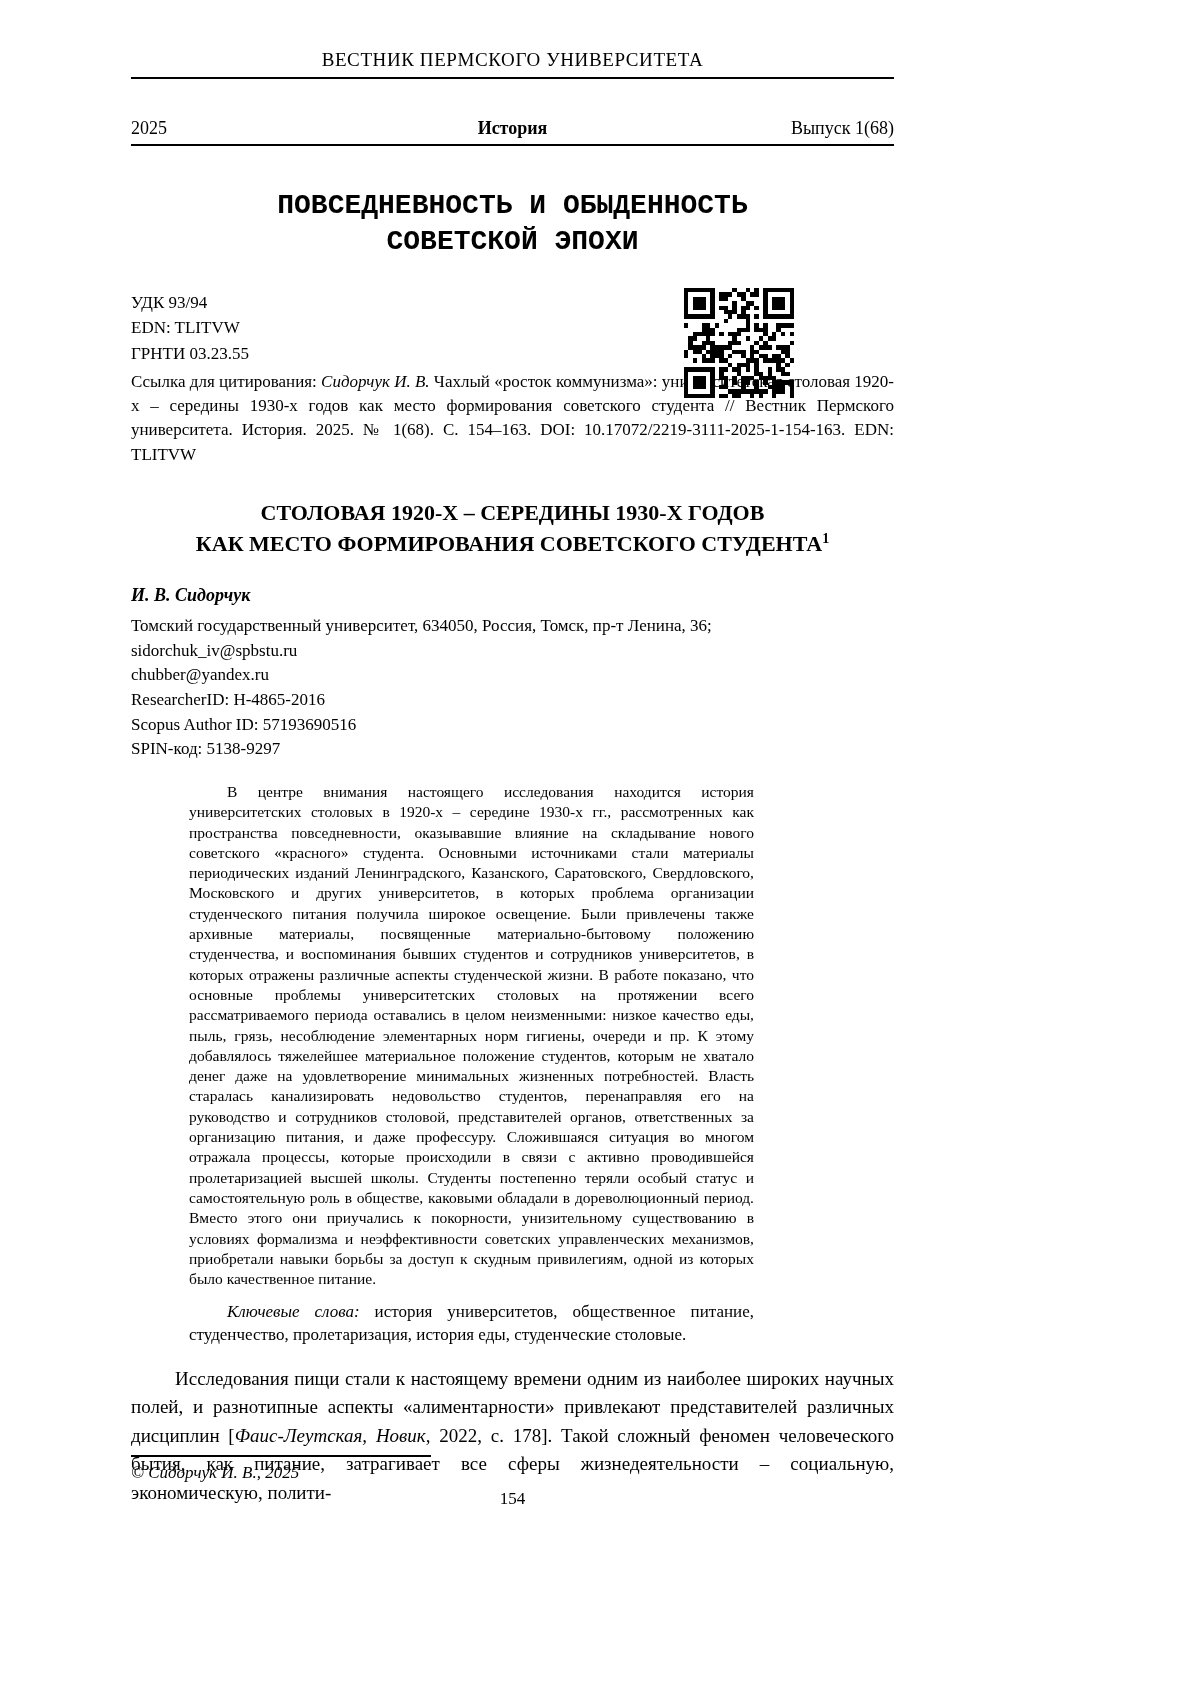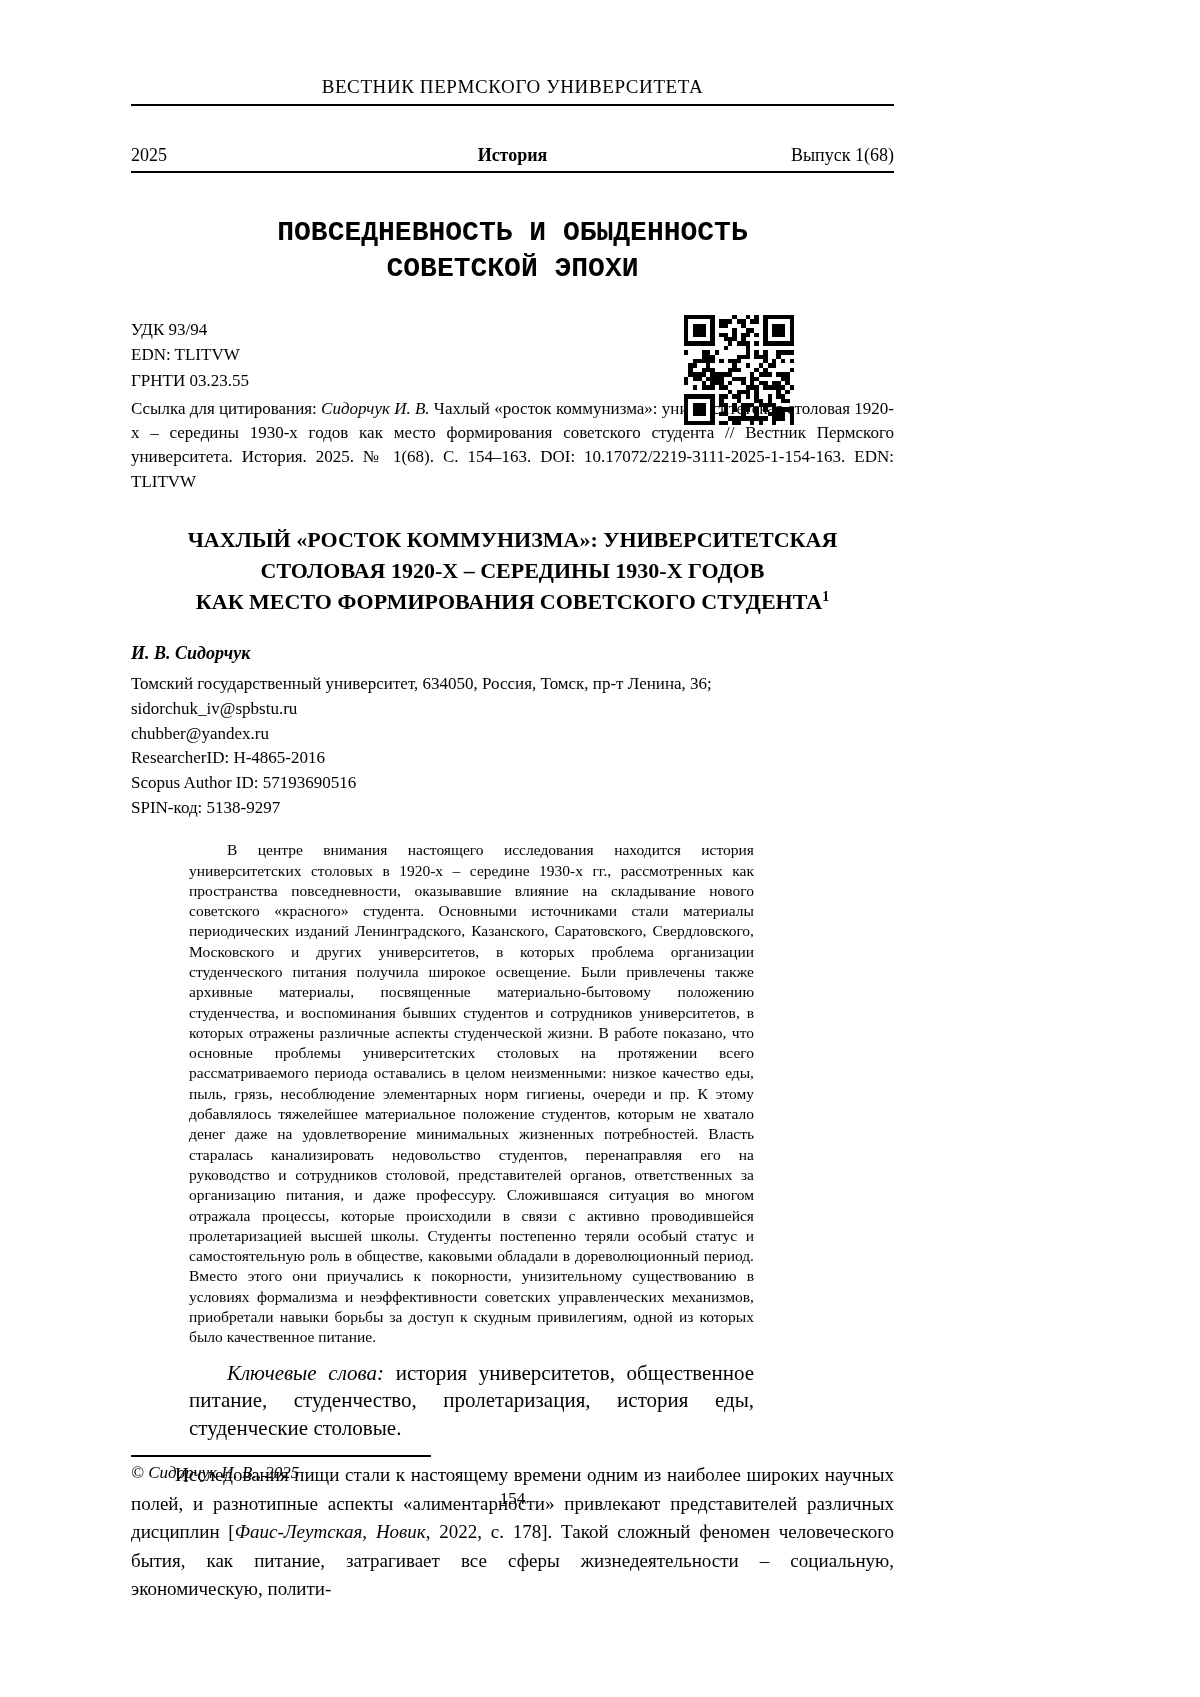--- a/index.html
+++ b/index.html
@@ -1,18 +1,18 @@
 <!DOCTYPE html>
 <html lang="ru"><head>
 <meta charset="utf-8">
 <style>
   html,body{margin:0;padding:0;background:#ffffff;}
   body{width:1200px;height:1697px;font-family:"Liberation Serif",serif;color:#000;}
   .page{position:relative;width:1025px;height:1697px;box-sizing:border-box;
-        padding:76px 131px 0 131px;overflow:hidden;}
+        padding:49px 131px 0 131px;overflow:hidden;}
 
   .journal-title{text-align:center;font-size:19px;letter-spacing:.6px;
         padding-bottom:6px;border-bottom:2px solid #000;}
   .issue-line{display:flex;align-items:baseline;font-size:18px;
         padding:3px 0 5px 0;border-bottom:2px solid #000;}
   .issue-line .cell{flex:1;margin-top:36px;}
   .issue-line .c-left{text-align:left;}
   .issue-line .c-center{text-align:center;font-weight:bold;}
   .issue-line .c-right{text-align:right;}
 
@@ -30,21 +30,21 @@
 
   .article-title{margin-top:30px;text-align:center;font-weight:bold;
         font-size:22px;line-height:1.42;}
   .article-title sup{font-size:14px;}
 
   .author{margin-top:26px;font-weight:bold;font-style:italic;font-size:18px;}
   .affiliations{margin-top:8px;font-size:17px;line-height:1.45;}
 
   .abstract{margin:20px 140px 0 58px;font-size:15.5px;line-height:1.31;
         text-align:justify;text-indent:38px;}
-  .keywords{margin:12px 140px 0 58px;font-size:21px;line-height:1.31;
+  .keywords{margin:12px 140px 0 58px;font-size:17px;line-height:1.31;
         text-align:justify;text-indent:38px;}
   .keywords .it{font-style:italic;}
 
   .body-par{font-size:19px;line-height:1.5;
         text-align:justify;text-indent:44px;}
   .body-par .it{font-style:italic;}
 
   .footer{position:absolute;left:131px;right:131px;top:1455px;}
   .foot-rule{width:300px;border-top:2px solid #000;height:0;}
   .copyright{margin-top:6px;font-style:italic;font-size:17px;}
@@ -302,21 +302,20 @@
           <rect x="0" y="18" width="7" height="7"></rect>
           <rect x="1" y="19" width="5" height="5" fill="#fff"></rect>
           <rect x="2" y="20" width="3" height="3"></rect>
         </svg>
     </div>
   </div>
 
   <p class="citation"><span>Ссылка для цитирования: </span><span class="it">Сидорчук И. В.</span><span> Чахлый «росток коммунизма»: университетская столовая 1920-х – середины 1930-х годов как место формирования советского студента // Вестник Пермского университета. История. 2025. № 1(68). С. 154–163. DOI: 10.17072/2219-3111-2025-1-154-163. EDN: TLITVW</span></p>
 
   <div class="article-title">
-    <div>ЧАХЛЫЙ «РОСТОК КОММУНИЗМА»: УНИВЕРСИТЕТСКАЯ</div>
     <div>СТОЛОВАЯ 1920-Х – СЕРЕДИНЫ 1930-Х ГОДОВ</div>
     <div><span>КАК МЕСТО ФОРМИРОВАНИЯ СОВЕТСКОГО СТУДЕНТА</span><sup>1</sup></div>
   </div>
 
   <div class="author">И. В. Сидорчук</div>
 
   <div class="affiliations">
     <div>Томский государственный университет, 634050, Россия, Томск, пр-т Ленина, 36;</div>
     <div>sidorchuk_iv@spbstu.ru</div>
     <div>chubber@yandex.ru</div>

